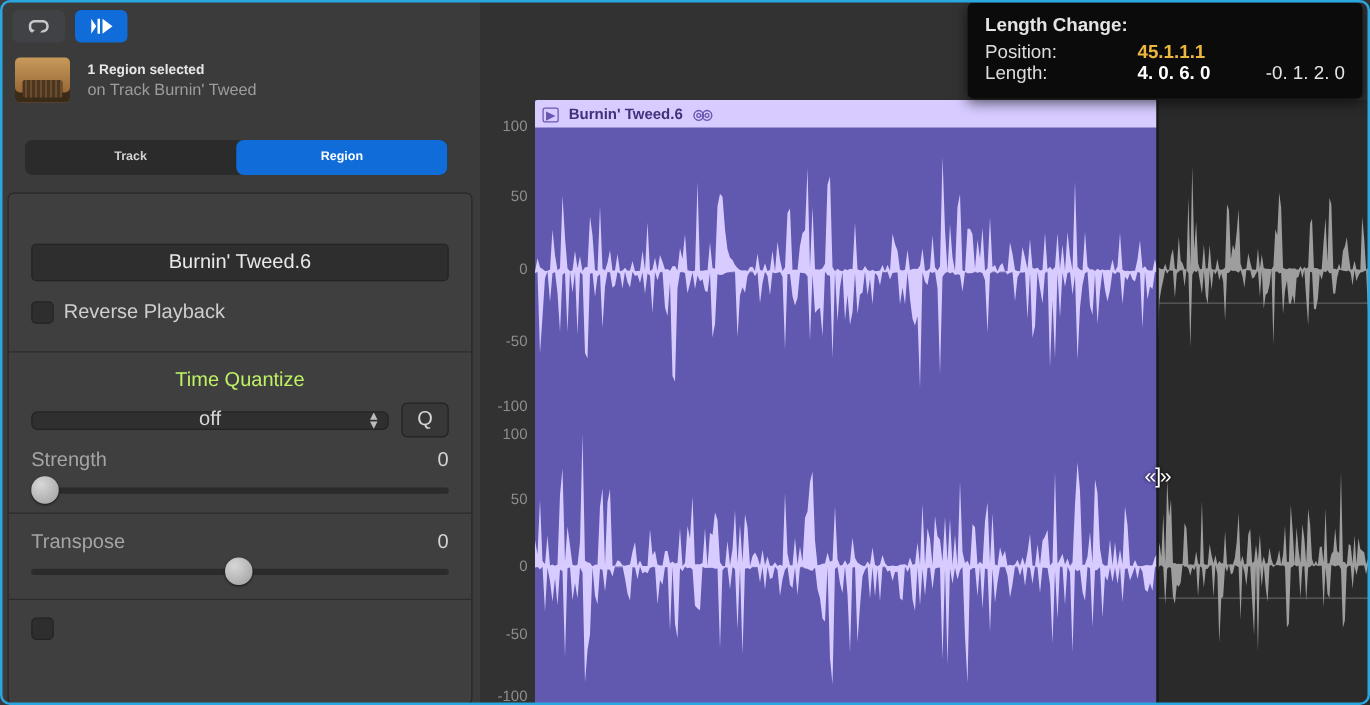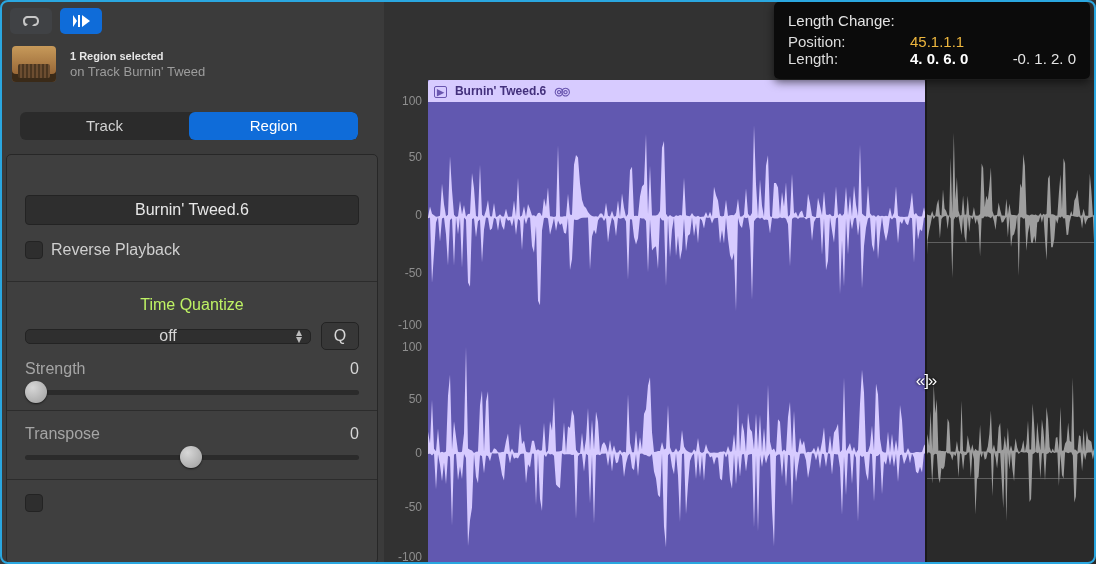--- a/index.html
+++ b/index.html
@@ -18,21 +18,21 @@
   .amp-thumb { width:44px; height:36px; border-radius:4px;
     background:linear-gradient(#c79a5a,#8c5a2e); box-shadow:inset 0 -8px 0 #3a2a18; position:relative; }
   .amp-thumb::after { content:""; position:absolute; left:6px; right:6px; top:18px; bottom:4px;
     background:repeating-linear-gradient(90deg,#4b3620 0 2px,#6c4d30 2px 4px); border-radius:2px; }
   .insp-title { color:#e6e6e6; font-size:11px; font-weight:600; }
   .insp-sub { color:#9d9d9d; font-size:13px; margin-top:2px; }
 
   
   .seg { position:absolute; left:20px; top:112px; width:338px; height:28px; border-radius:6px;
     background:#2b2b2b; display:flex; overflow:hidden; }
-  .seg div { flex:1; text-align:center; line-height:28px; font-size:15px; color:#d2d2d2; }
+  .seg div { flex:1; text-align:center; line-height:28px; font-size:10px; color:#d2d2d2;font-weight:bold; }
   .seg .sel { background:#0f6cd9; color:#fff; border-radius:6px; }
 
   
   .panel { position:absolute; left:6px; top:154px; width:372px; bottom:0;
     background:#3f3f3f; border:1px solid #272727; border-radius:5px; padding:14px 18px 0 18px;
     color:#cfcfcf; font-size:16px; }
   .name-field { height:30px; background:#2e2e2e; border:1px solid #232323; border-radius:4px;
     text-align:center; line-height:28px; color:#e8e8e8; margin:26px 0 16px 0; }
 
   .chk-row { display:flex; align-items:center; gap:8px; margin-bottom:22px; }
@@ -91,24 +91,24 @@
 
   .boundary { position:absolute; left:497px; top:0; bottom:0; width:2px; background:#1a1a1a; }
   .trim-cursor { position:absolute; top:290px; width:28px; height:22px; color:#fff; font-size:17px;
     text-shadow:0 0 3px #000; display:flex; align-items:center; justify-content:center;
     left:484px; pointer-events:none; letter-spacing:-1px;}
 
   
   .tip { position:absolute; right:6px; top:2px; width:316px; background:rgba(8,8,8,.94);
     border-radius:5px; padding:10px 14px 12px 14px; color:#e4e4e4; font-size:15px;
     box-shadow:0 3px 10px rgba(0,0,0,.6); }
-  .tip .t-title { font-weight:400; margin-bottom:4px; }
+  .tip .t-title { font-weight:700; margin-bottom:4px; }
   .tip .row { display:flex;gap:42px; }
   .tip .k { width:80px; color:#ddd; }
-  .tip .pos { color:#edb63e; font-weight:400; }
+  .tip .pos { color:#edb63e; font-weight:700; }
   .tip .len { color:#fff; font-weight:600; }
   .tip .delta { position:absolute; right:14px; bottom:12px; color:#e4e4e4; }
 
   .outer-border { position:absolute; inset:0; pointer-events:none; border:2.5px solid #2aa7e0; border-radius:8px; }
 </style>
 </head>
 <body>
 
 <div class="app">
 

